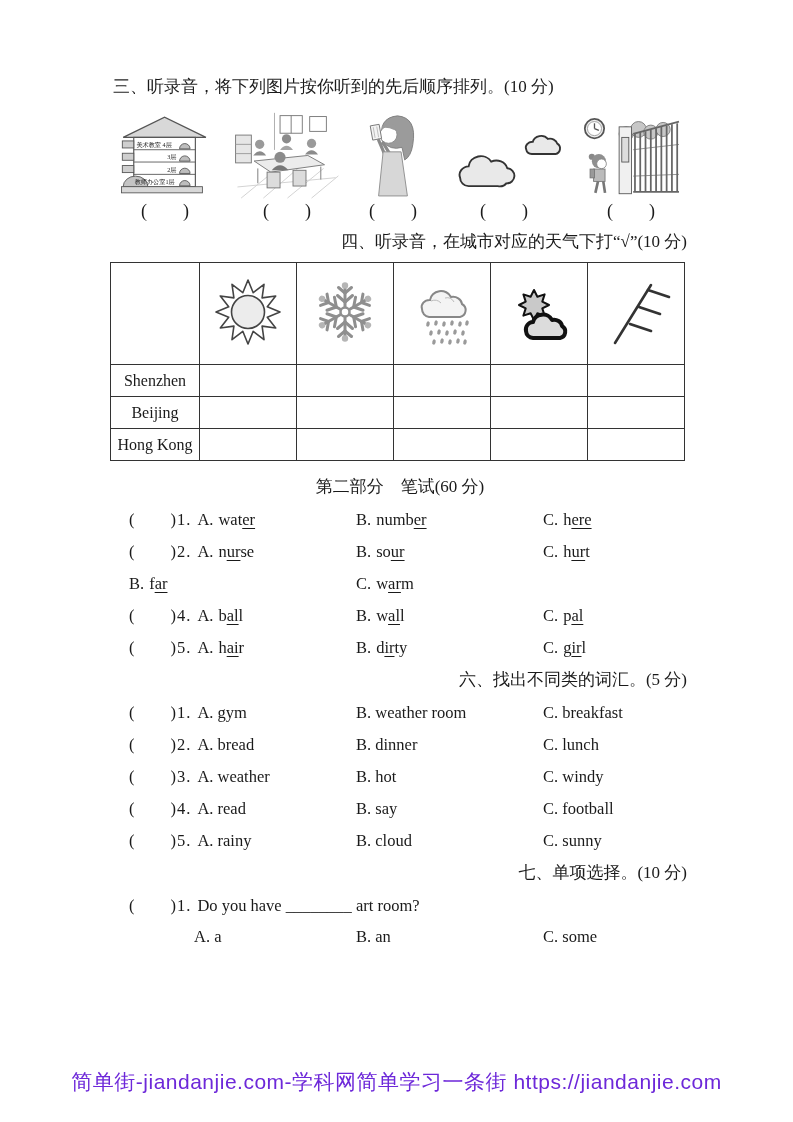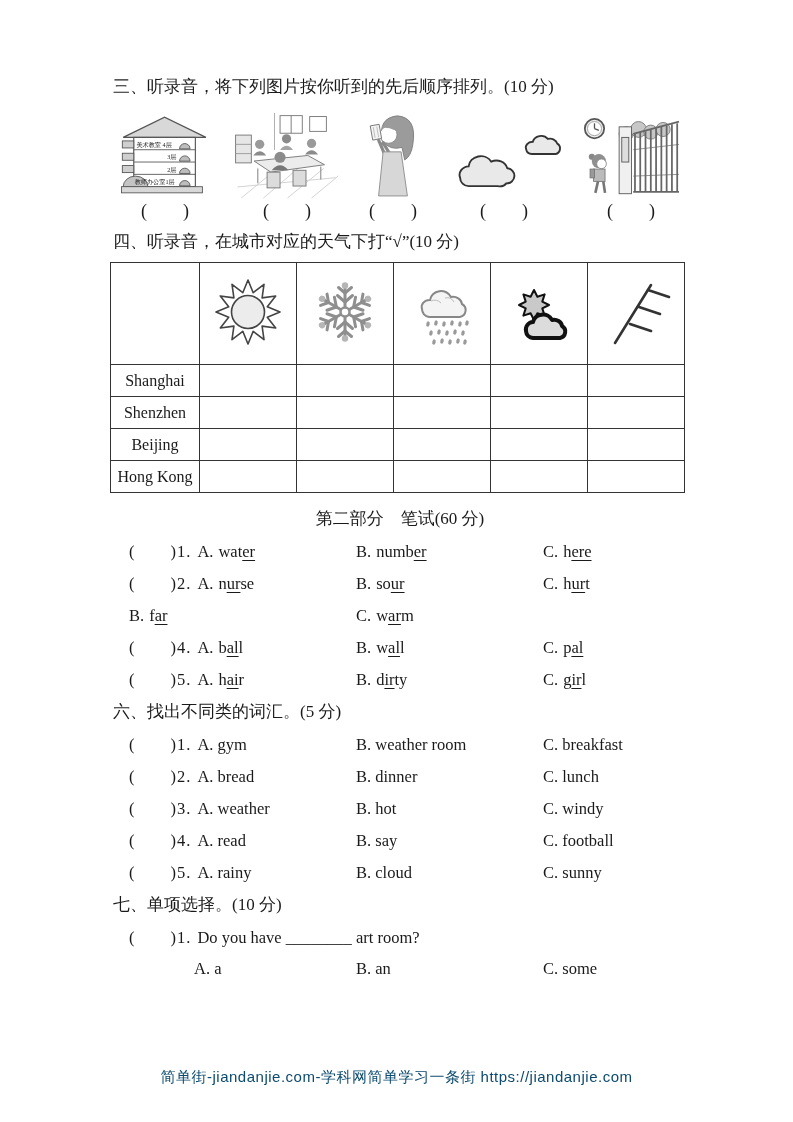--- a/index.html
+++ b/index.html
@@ -20,34 +20,34 @@
   
   .weather-table { border-collapse:collapse; margin-top:9px; margin-left:-3px; }
   .weather-table td { border:1.5px solid #333; text-align:center; vertical-align:middle; }
   .weather-table .icon-row td { height:102px; }
   .weather-table .city-row td { height:32px; font-size:16px; }
   .col-city { width:89px; } .col-w { width:97px; }
 
   .part2 { text-align:center; font-size:17px; margin-top:15px; line-height:22px; }
 
   
-  .q-title { margin-top:9px; }
+  .q-title { margin-top:9px;text-align:right; }
   .q-block { margin-top:11px; }
   .q-row { display:grid; grid-template-columns:227px 187px auto; padding-left:16px;
            font-size:16.5px; line-height:22px; margin-bottom:10px; }
   .q-row7 { display:grid; grid-template-columns:162px 187px auto; padding-left:81px;
            font-size:16.5px; line-height:22px; margin-bottom:10px; }
   .prefix { margin-right:6px; letter-spacing:1px; }
   .lbl { margin-right:5px; }
   .ul { text-decoration:underline; text-underline-offset:3px; text-decoration-thickness:1px; }
   .qline { padding-left:16px; font-size:16.5px; line-height:22px; }
 
   .footer { position:absolute; top:1068px; left:0; width:100%; text-align:center;
             font-family:"Liberation Sans","DejaVu Sans",sans-serif;
-            font-size:15px; color:#0c4a6e; letter-spacing:0.5px; }
+            font-size:21px; color:#6d28d9; letter-spacing:0.5px; }
 </style>
 </head>
 <body>
 
 <div class="sheet">
 
   <div class="sec-title">三、听录音，将下列图片按你听到的先后顺序排列。(10 分)</div>
 
   <div class="pics">
 
@@ -239,28 +239,20 @@
           <g stroke="#333" stroke-width="2.6" stroke-linecap="round">
             <line x1="14" y1="66" x2="50" y2="8"></line>
             <line x1="47" y1="13" x2="68" y2="20"></line>
             <line x1="38" y1="30" x2="59" y2="37"></line>
             <line x1="29" y1="47" x2="50" y2="54"></line>
           </g>
         </svg>
       </td>
     </tr>
     <tr class="city-row">
-      <td>Shanghai</td>
-      <td></td>
-          <td></td>
-      <td></td>
-          <td></td>
-      <td></td>
-    </tr>
-    <tr class="city-row">
       <td>Shenzhen</td>
       <td></td>
           <td></td>
       <td></td>
           <td></td>
       <td></td>
     </tr>
     <tr class="city-row">
       <td>Beijing</td>
       <td></td>

